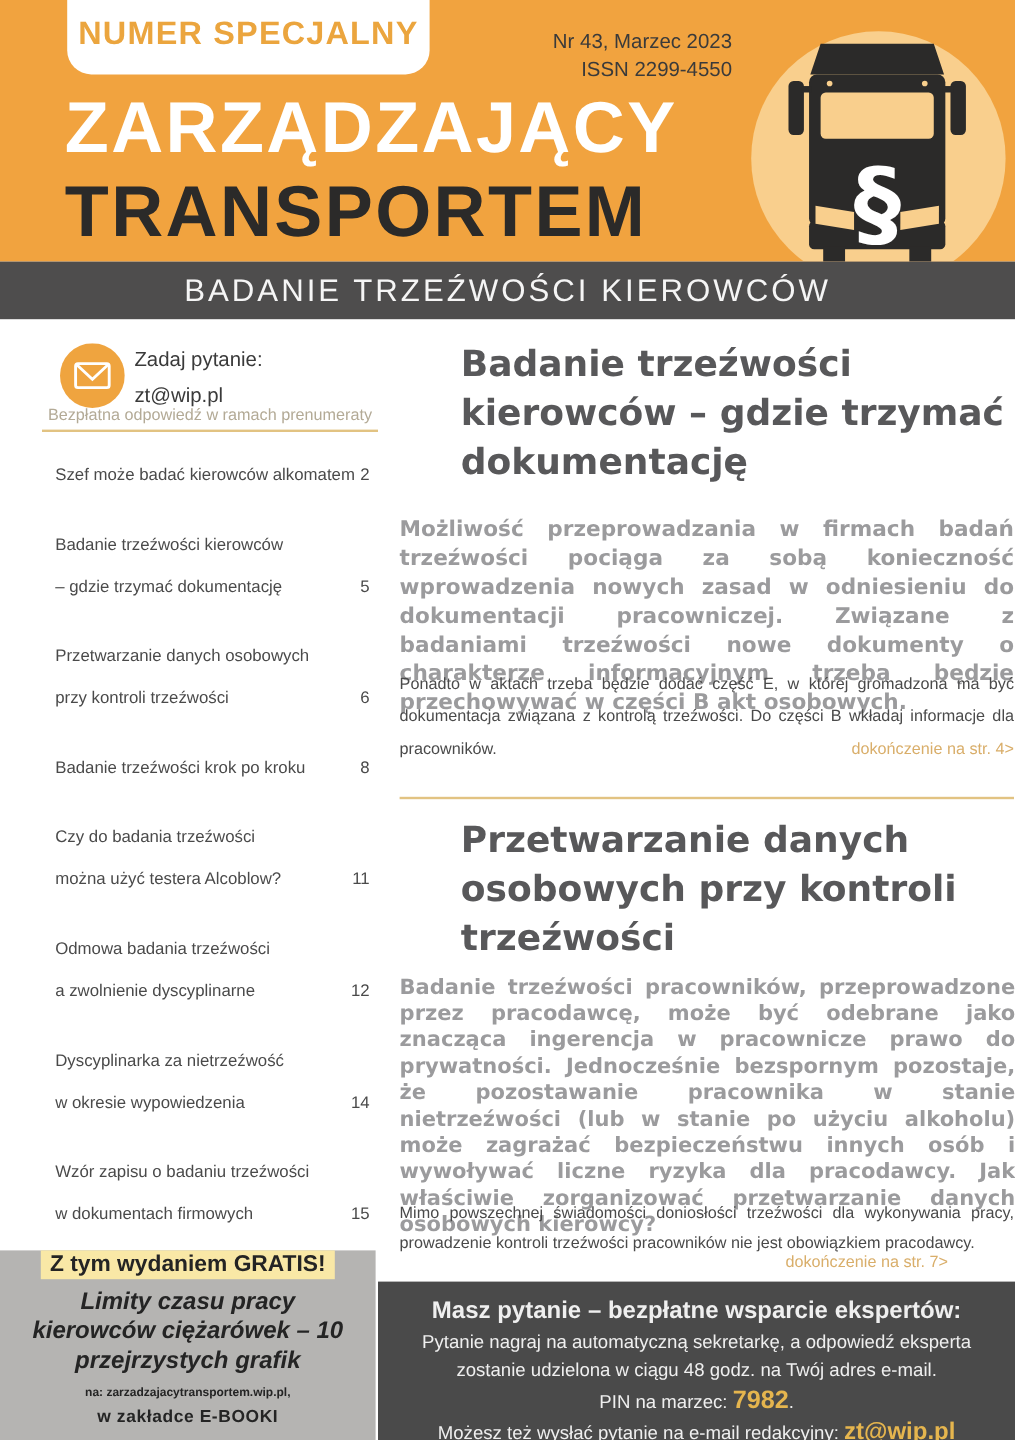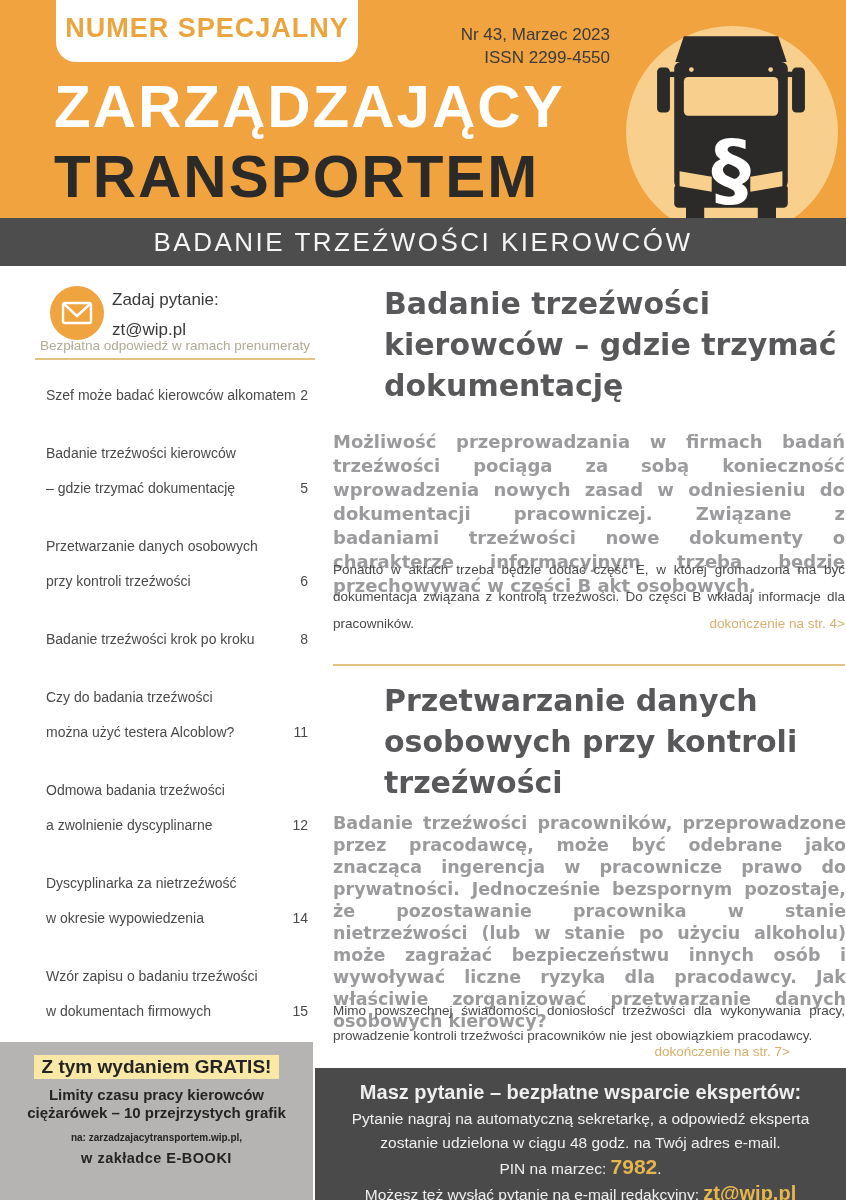--- a/index.html
+++ b/index.html
@@ -23,23 +23,23 @@
   .ask-circle { position:absolute; left:50px; top:286px; }
   .ask-title { position:absolute; left:112px; top:285px; color:#3A3A3A; font-weight:normal; font-size:17px; line-height:30px; }
   .ask-note { position:absolute; left:30px; top:338px; width:290px; text-align:center; color:#B3AA96; font-size:13.5px; }
   .gold-rule-side { position:absolute; left:35px; top:358px; width:280px; height:2px; background:#E2C382; }
   .toc { position:absolute; left:46px; top:378px; width:262px; color:#4A4A4A; font-size:14px; }
   .toc-item { margin-bottom:23px; }
   .toc-line { line-height:35px; }
   .toc-line.with-page { display:flex; justify-content:space-between; }
 
   
-  .gratis { position:absolute; left:0; top:1042px; width:313px; height:158px; background:#B5B4B2; text-align:center; padding-top:13px; color:#242424; }
+  .gratis { position:absolute; left:0; top:1042px; width:313px; height:158px; background:#B5B4B2; text-align:center; color:#242424; }
   .gratis-title { display:inline-block; background:#F9E8A6; padding:1px 8px; font-weight:bold; font-size:19px; }
-  .gratis-sub { width:272px; margin:7px auto 0; font-weight:bold; font-size:15px; line-height:1.22; font-family:"Liberation Sans", sans-serif; }
+  .gratis-sub { width:272px; margin:7px auto 0; font-weight:bold; font-size:20px; line-height:1.22; font-family:"Liberation Sans", sans-serif;font-style:italic; }
   .gratis-l1 { margin-top:9px; font-weight:bold; font-size:10px; }
   .gratis-l2 { margin-top:7px; font-weight:bold; font-size:14.5px; letter-spacing:0.5px; }
 
   
   .a-title { position:absolute; left:340px; width:495px; color:#58585A; font-family:"DejaVu Sans", sans-serif; font-weight:bold; font-size:30px; line-height:41px;margin-left:44px; }
   .a-title.t1 { top:283px; }
   .a-title.t2 { top:680px; }
   .a-lead { position:absolute; left:333px; color:#9B9B9D; font-family:"DejaVu Sans", sans-serif; font-weight:bold; text-align:justify; }
   .a-lead.l1 { top:430px; width:512px; font-size:18px; line-height:24px; }
   .a-lead.l2 { top:812px; width:513px; font-size:17.5px; line-height:22px; }

